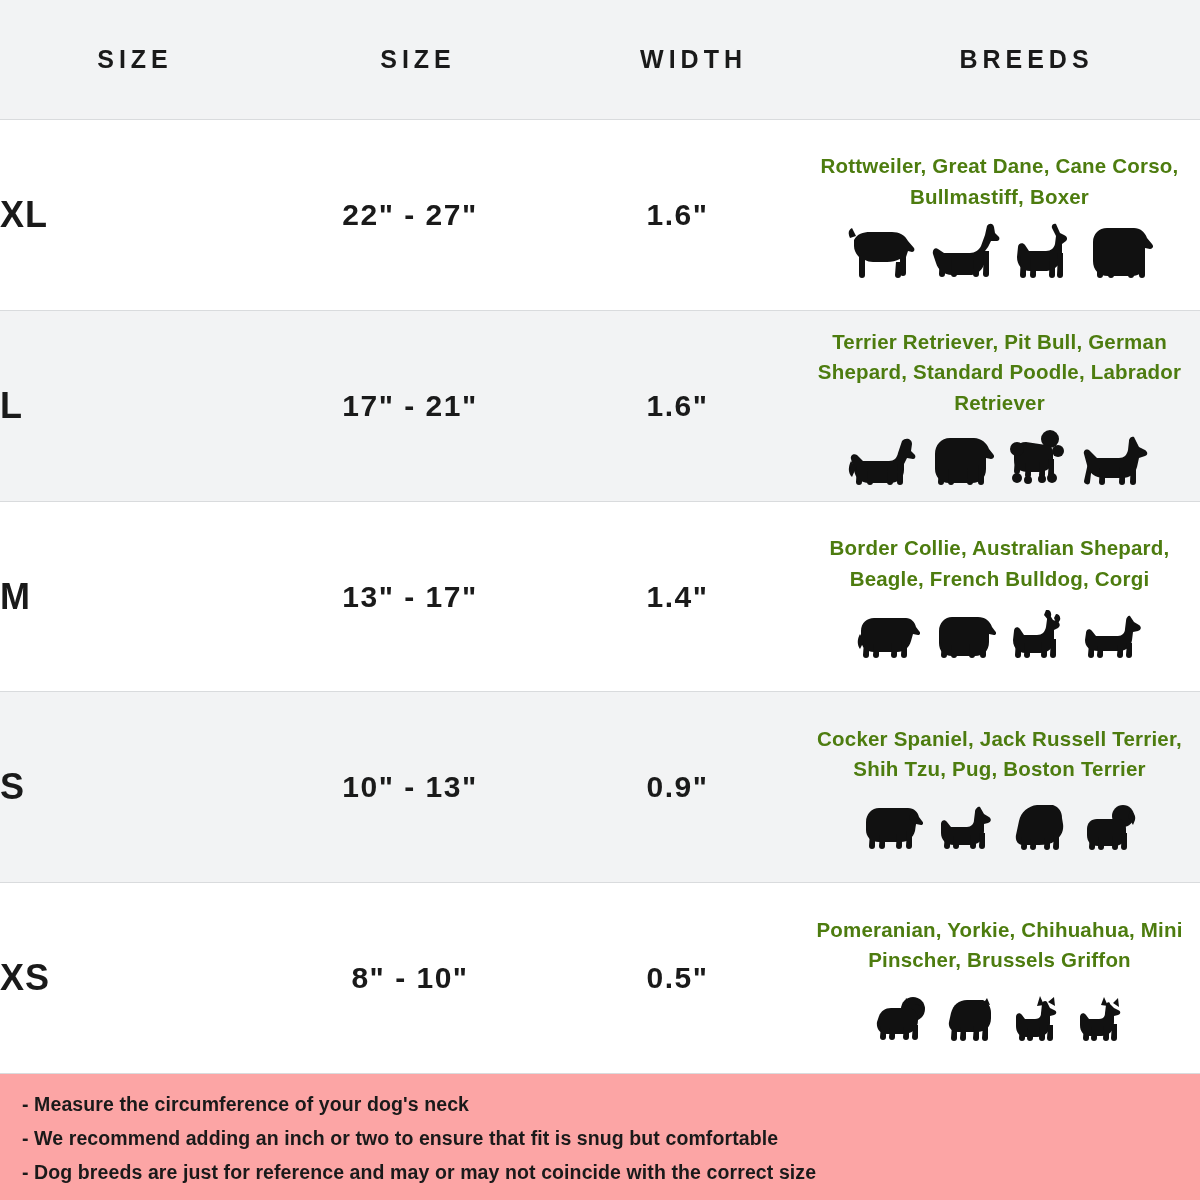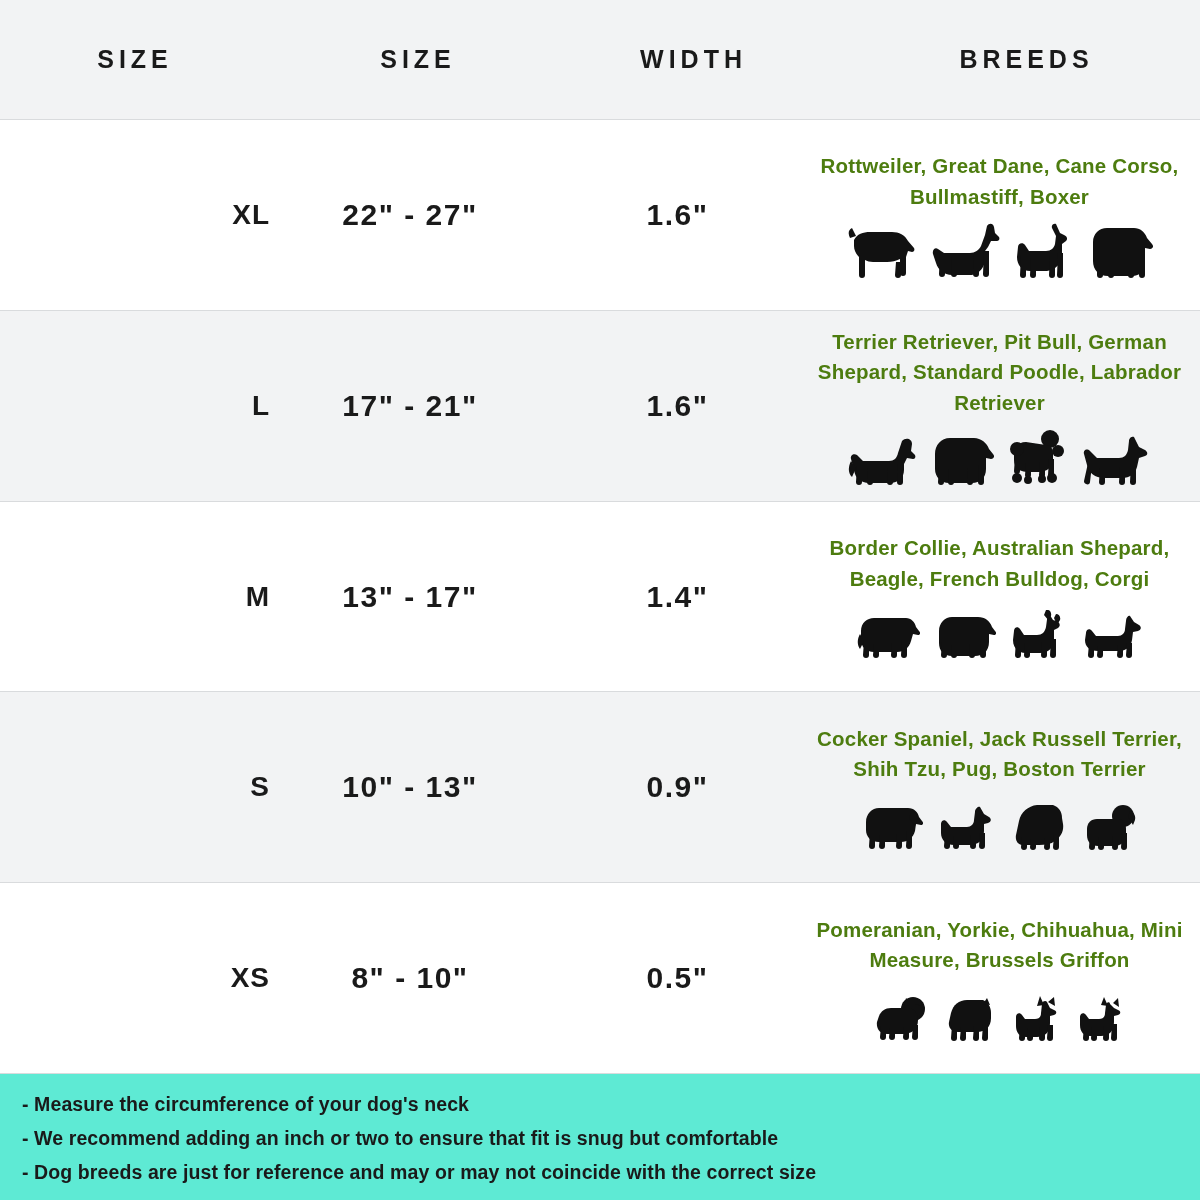--- a/index.html
+++ b/index.html
@@ -49,23 +49,23 @@
     grid-template-columns: 270px 280px 255px 395px;
     align-items: center;
     height: 196px;
     border-bottom: 1px solid #d9dbdd;
     box-sizing: border-box;
   }
   .row.shade-white { background: #ffffff; }
   .row.shade-grey  { background: #f2f3f4; }
 
   .cell-size {
-    text-align: right;
-    font-weight: bold;
-    font-size: 28px;
+    text-align: left;
+    font-weight: bold;
+    font-size: 36px;
     letter-spacing: 1px;
   }
   .cell-neck {
     text-align: center;
     font-weight: bold;
     font-size: 30px;
     letter-spacing: 1.5px;
   }
   .cell-width {
     text-align: center;
@@ -92,21 +92,21 @@
     gap: 14px;
     margin-top: 6px;
     height: 60px;
   }
   .breed-icons svg {
     display: block;
   }
   
   .notes {
     flex: 1;
-    background: #5eead4;
+    background: #fca5a5;
     padding: 14px 22px 10px 22px;
     box-sizing: border-box;
   }
   .note {
     font-weight: bold;
     font-size: 19.5px;
     line-height: 1.74;
     color: #1a1a1a;
     letter-spacing: 0.1px;
     white-space: nowrap;
@@ -241,21 +241,21 @@
         </svg>
       </div>
     </div>
   </div>
 
   <div class="row shade-white">
     <div class="cell-size">XS</div>
     <div class="cell-neck">8" - 10"</div>
     <div class="cell-width">0.5"</div>
     <div class="cell-breeds">
-      <span class="breed-text">Pomeranian, Yorkie, Chihuahua, Mini Measure, Brussels Griffon</span>
+      <span class="breed-text">Pomeranian, Yorkie, Chihuahua, Mini Pinscher, Brussels Griffon</span>
       <div class="breed-icons">
         <svg width="58" height="46" viewBox="0 0 58 46" aria-hidden="true">
           <circle fill="#111111" cx="40" cy="13" r="12"></circle>
           <path fill="#111111" d="M35 12c6 0 10 5 10 12 0 9-6 14-15 14H14C7 38 3 33 4 26l2-6c2-5 6-8 12-8z"></path>
           <path fill="#111111" d="M8 30h5v11c0 2-1 3-3 3s-3-1-3-3zM17 32h5v9c0 2-1 3-3 3s-3-1-3-3zM31 31h5v10c0 2-1 3-3 3s-3-1-3-3zM40 29h5v12c0 2-1 3-3 3s-3-1-3-3zM33 2l5 5-7 5zM47 3l2 7-7-2z"></path>
         </svg>
         <svg width="54" height="46" viewBox="0 0 54 46" aria-hidden="true">
           <path fill="#111111" d="M38 4c5 2 8 7 8 13v5c0 9-6 14-14 14H13C7 36 3 32 4 26l2-9c2-8 8-13 16-13z"></path>
           <path fill="#111111" d="M7 29h5v13c0 2-1 3-3 3s-3-1-3-3zM16 31h5v11c0 2-1 3-3 3s-3-1-3-3zM29 30h5v12c0 2-1 3-3 3s-3-1-3-3zM38 28h5v14c0 2-1 3-3 3s-3-1-3-3zM42 2l3 7-7-1z"></path>
         </svg>

